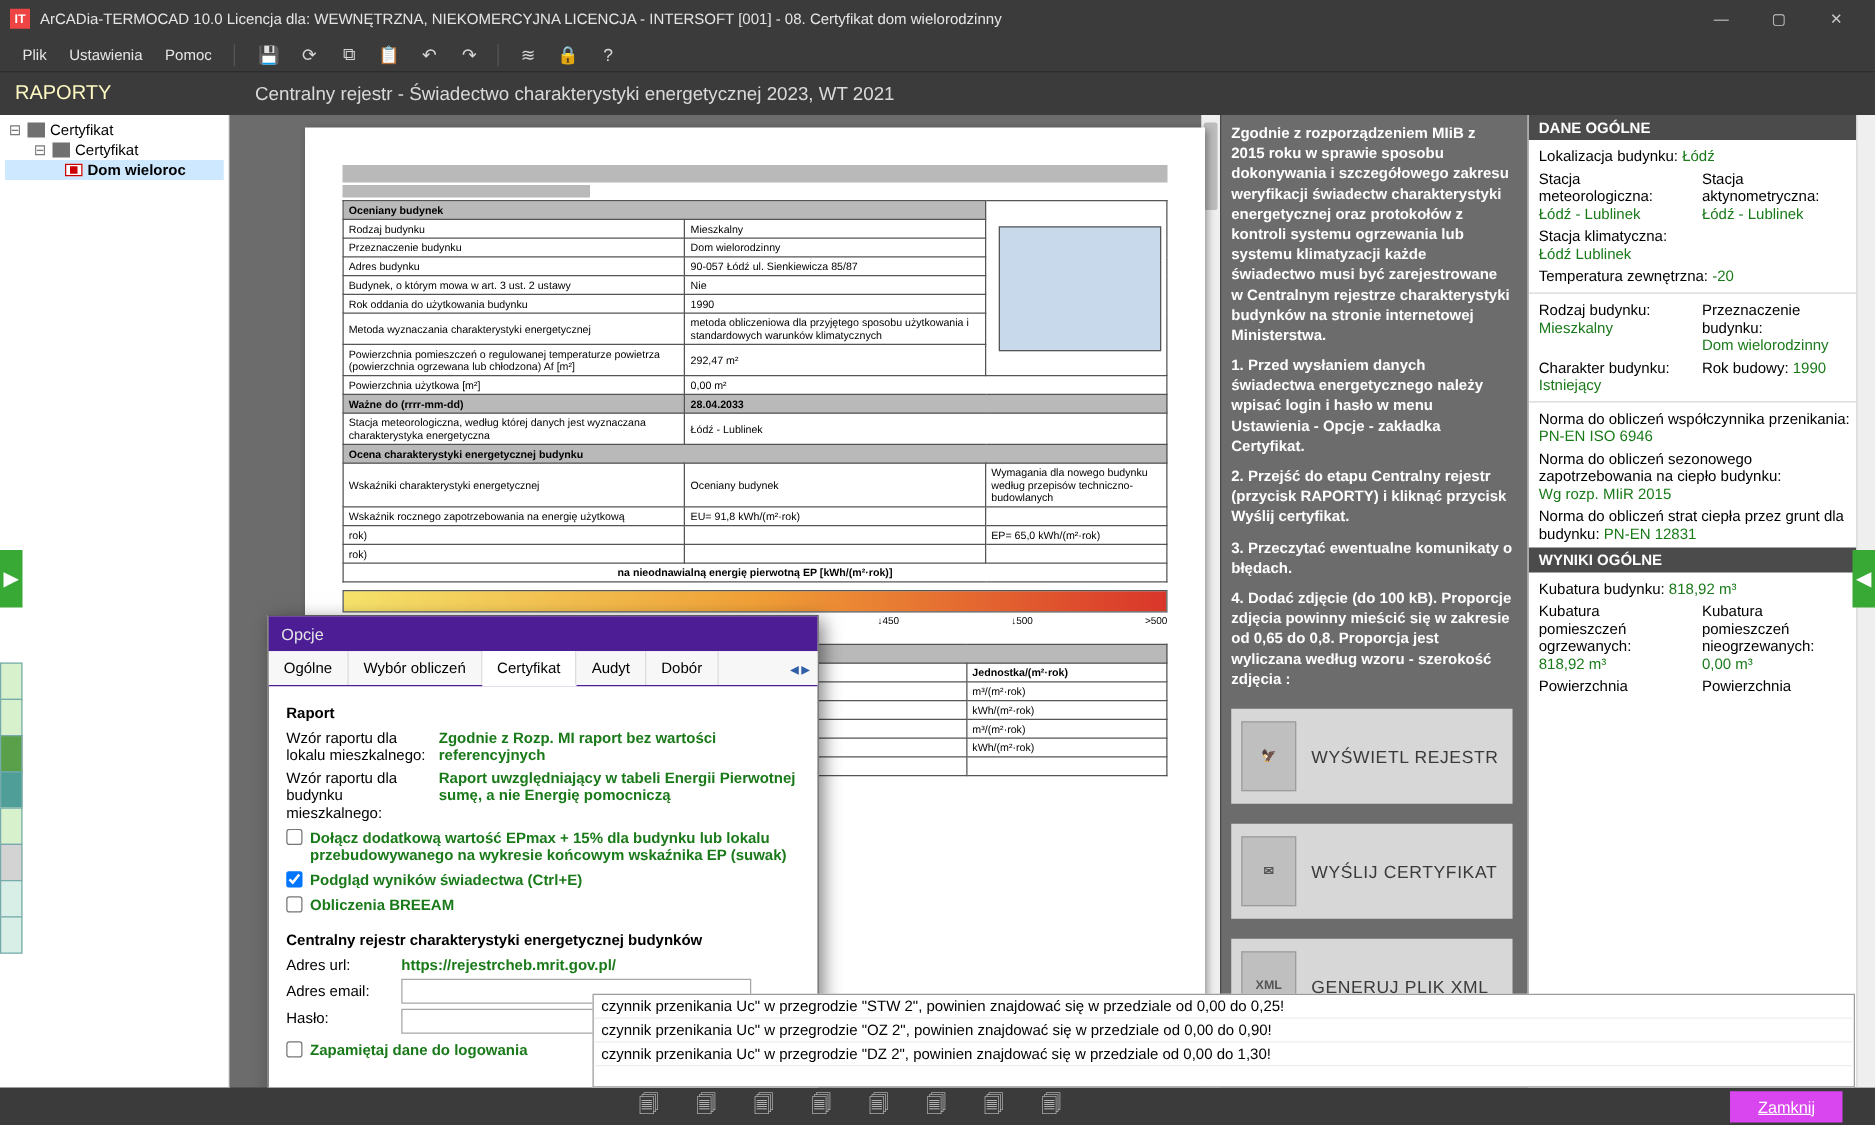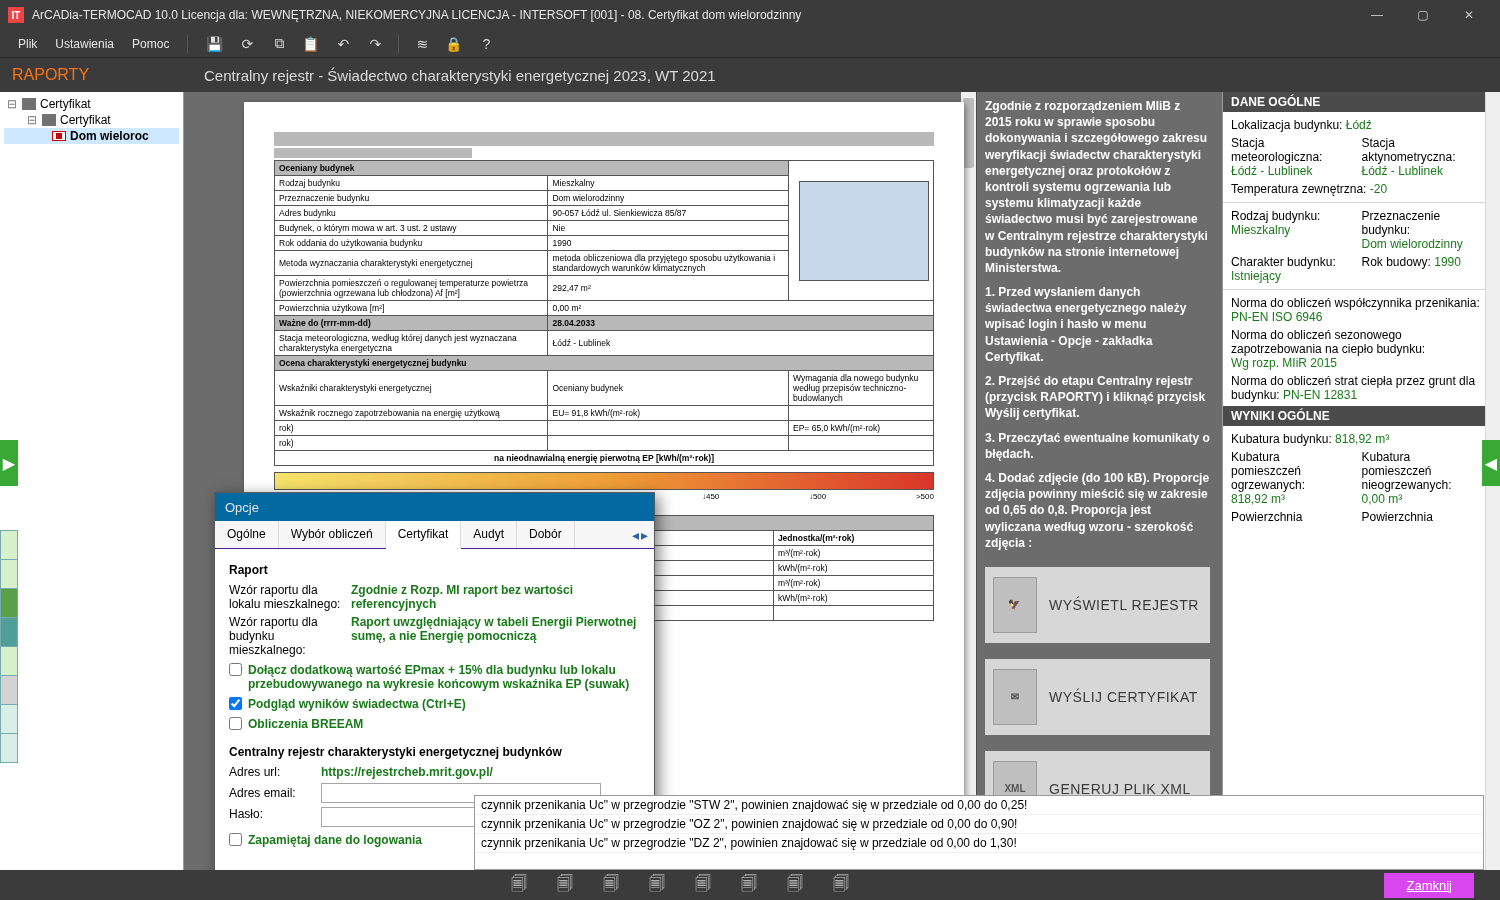--- a/index.html
+++ b/index.html
@@ -10,21 +10,21 @@
 .titlebar .title { flex: 1; }
 .titlebar .winbtn { width: 46px; height: 30px; display:flex; align-items:center; justify-content:center; color:#c9c9c9; cursor:pointer;}
 
 .menubar { height: 28px; background: #3b3b3b; display:flex; align-items:center; gap:18px; padding:0 18px; color:#e6e6e6; border-bottom:1px solid #2a2a2a;}
 .menubar span { cursor:default; }
 .menubar .divider { width:1px;height:18px;background:#555; }
 .menubar .tb { display:flex; gap:14px; align-items:center; }
 .menubar .tb .ic{width:18px;height:18px;display:flex;align-items:center;justify-content:center;color:#d7d7d7;font-size:14px;cursor:pointer;}
 
 .sub-hdr { height:34px; background:#3b3b3b; display:flex; align-items:center; padding:0 12px; gap:20px; }
-.sub-hdr .rap-label{font-size:16px;color:#f97316; width:172px;}
+.sub-hdr .rap-label{font-size:16px;color:#fef9c3; width:172px;}
 .sub-hdr .crumb{font-size:15px;color:#dadada;}
 
 .workspace { display:flex; height: calc(900px - 30px - 28px - 34px - 30px); }
 
 .sidebar { width:184px; background:#fff; color:#000; border-right:1px solid #9b9b9b; position:relative; }
 .tree { padding:4px 4px; font-size:12px; }
 .tree-row { display:flex; align-items:center; gap:4px; padding:1px 2px;}
 .tree-row .tw{width:12px;text-align:center;color:#7a7a7a;}
 .tree-row .ico{width:14px;height:12px;background:#717171;display:inline-block;}
 .tree-row.sel{background:#cde8ff;}
@@ -41,21 +41,21 @@
 
 .center { flex:1; background:#6c6c6c; position:relative; overflow:hidden; }
 .doc-shadow{position:absolute;left:60px;top:10px;width:720px;height:700px;background:#fff;box-shadow:2px 2px 6px rgba(0,0,0,.4);padding:30px;}
 .doc table{border-collapse:collapse;width:100%;font-size:8.5px;color:#000;}
 .doc td,.doc th{border:1px solid #555;padding:2px 4px;}
 .doc .gray td{background:#b9b9b9;font-weight:bold;}
 .doc .photo{width:130px;height:100px;background:#c8d9ec;border:1px solid #555;float:right;margin:2px 0 2px 6px;}
 .doc .top-band{background:#b9b9b9;height:14px;margin-bottom:2px;}
 
 .opcje-dialog{position:absolute;left:30px;top:400px;width:441px;height:430px;background:#fff;color:#000;border:1px solid #5b5b5b;box-shadow:4px 4px 14px rgba(0,0,0,.5);}
-.opcje-title{height:28px;background:#0369a1;color:#e5e5e5;display:flex;align-items:center;padding:0 10px;font-size:13px;}
+.opcje-title{height:28px;background:#4c1d95;color:#e5e5e5;display:flex;align-items:center;padding:0 10px;font-size:13px;}
 .opcje-tabs{display:flex;border-bottom:1px solid #4c1d95;background:#f7f7f7;}
 .opcje-tabs .ot{padding:6px 12px;font-size:12px;border-right:1px solid #dcdcdc;cursor:pointer;}
 .opcje-tabs .ot.active{background:#fff;border-bottom:2px solid #fff;margin-bottom:-1px;font-weight:normal;}
 .opcje-tabs .arrbox{margin-left:auto;display:flex;align-items:center;gap:2px;padding:0 6px;}
 .opcje-tabs .arrbox span{color:#2f5fa6;font-size:14px;cursor:pointer;}
 .opcje-body{padding:10px 14px;font-size:12px;}
 .opcje-body h4{font-size:12px;margin:4px 0 6px;font-weight:bold;}
 .opcje-body .row{display:flex;gap:10px;margin:4px 0;}
 .opcje-body .lbl{width:112px;}
 .opcje-body .grn{color:#1a7a1a;font-weight:bold;}
@@ -375,20 +375,21 @@
 
   <div class="far-right">
     <div class="scrolltrack"></div>
     <div class="inner">
       <div class="band">DANE OGÓLNE</div>
       <div class="kv"><span>Lokalizacja budynku:</span> <span class="link">Łódź</span></div>
       <div class="grid2">
         <div><span>Stacja meteorologiczna:</span><br><span class="link">Łódź - Lublinek</span></div>
         <div><span>Stacja aktynometryczna:</span><br><span class="link">Łódź - Lublinek</span></div>
       </div>
+      <div class="kv"><span>Stacja klimatyczna:</span><br><span class="link">Łódź Lublinek</span></div>
       <div class="kv"><span>Temperatura zewnętrzna:</span> <span class="link">-20</span></div>
       <hr>
       <div class="grid2">
         <div><span>Rodzaj budynku:</span><br><span class="link">Mieszkalny</span></div>
         <div><span>Przeznaczenie budynku:</span><br><span class="link">Dom wielorodzinny</span></div>
         <div><span>Charakter budynku:</span><br><span class="link">Istniejący</span></div>
         <div><span>Rok budowy:</span> <span class="link">1990</span></div>
       </div>
       <hr>
       <div class="kv"><span>Norma do obliczeń współczynnika przenikania:</span> <span class="link">PN-EN ISO 6946</span></div>

